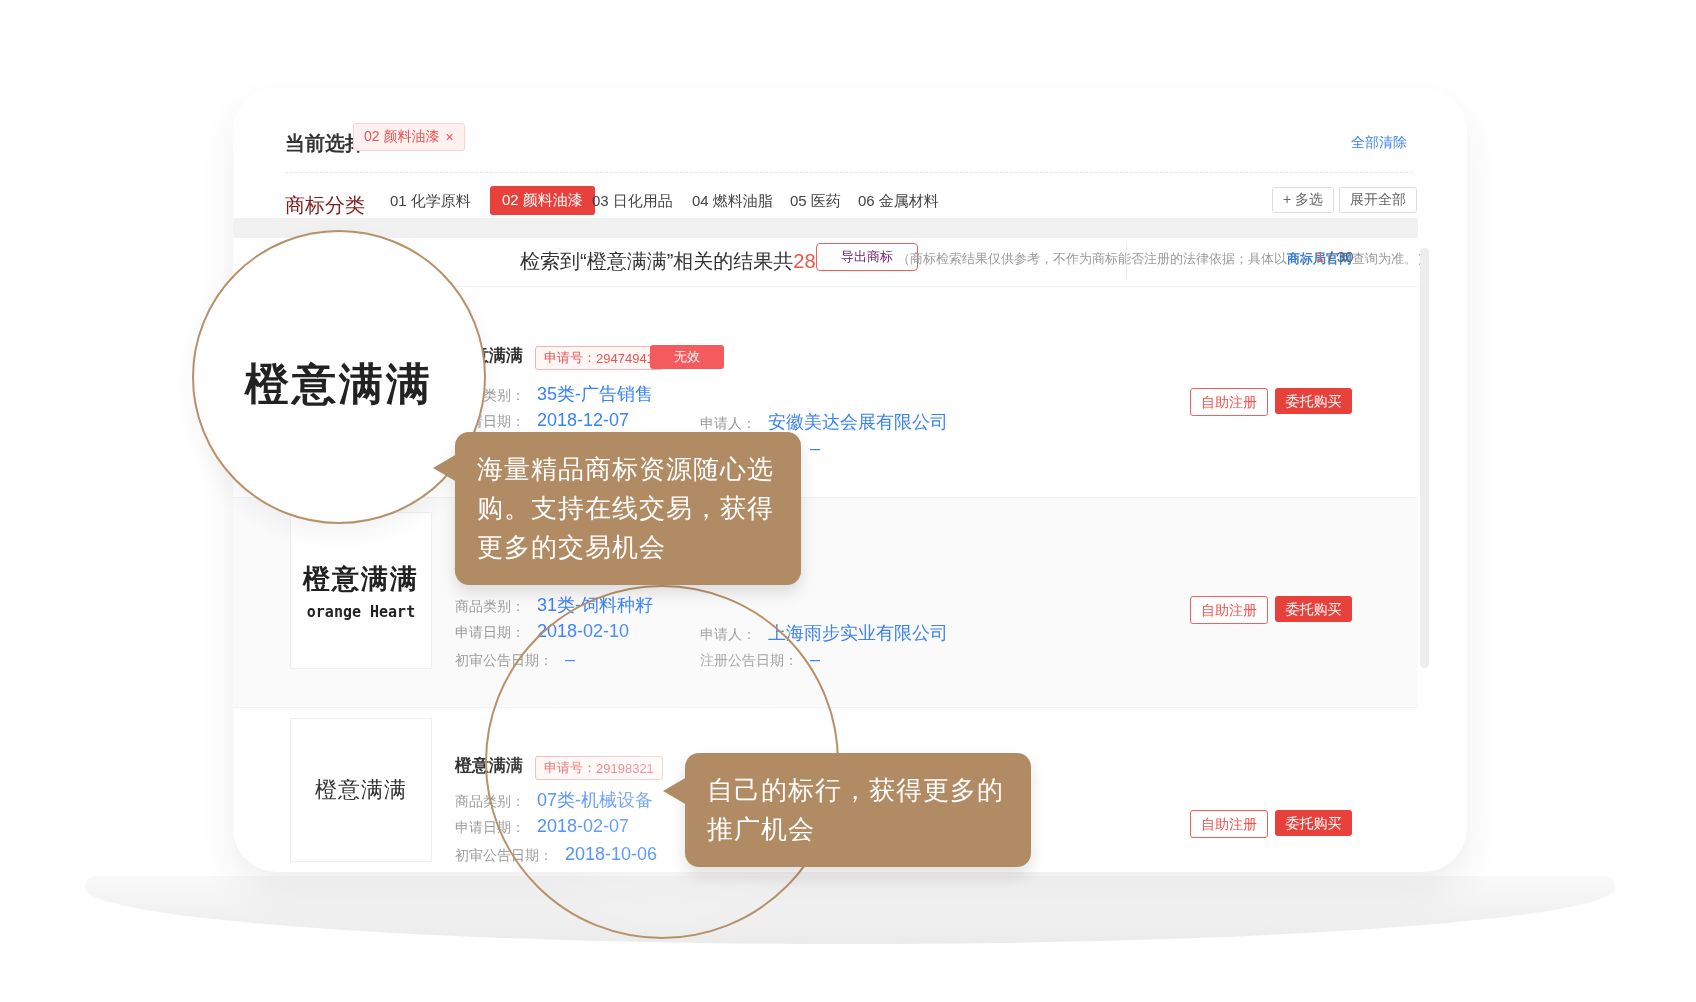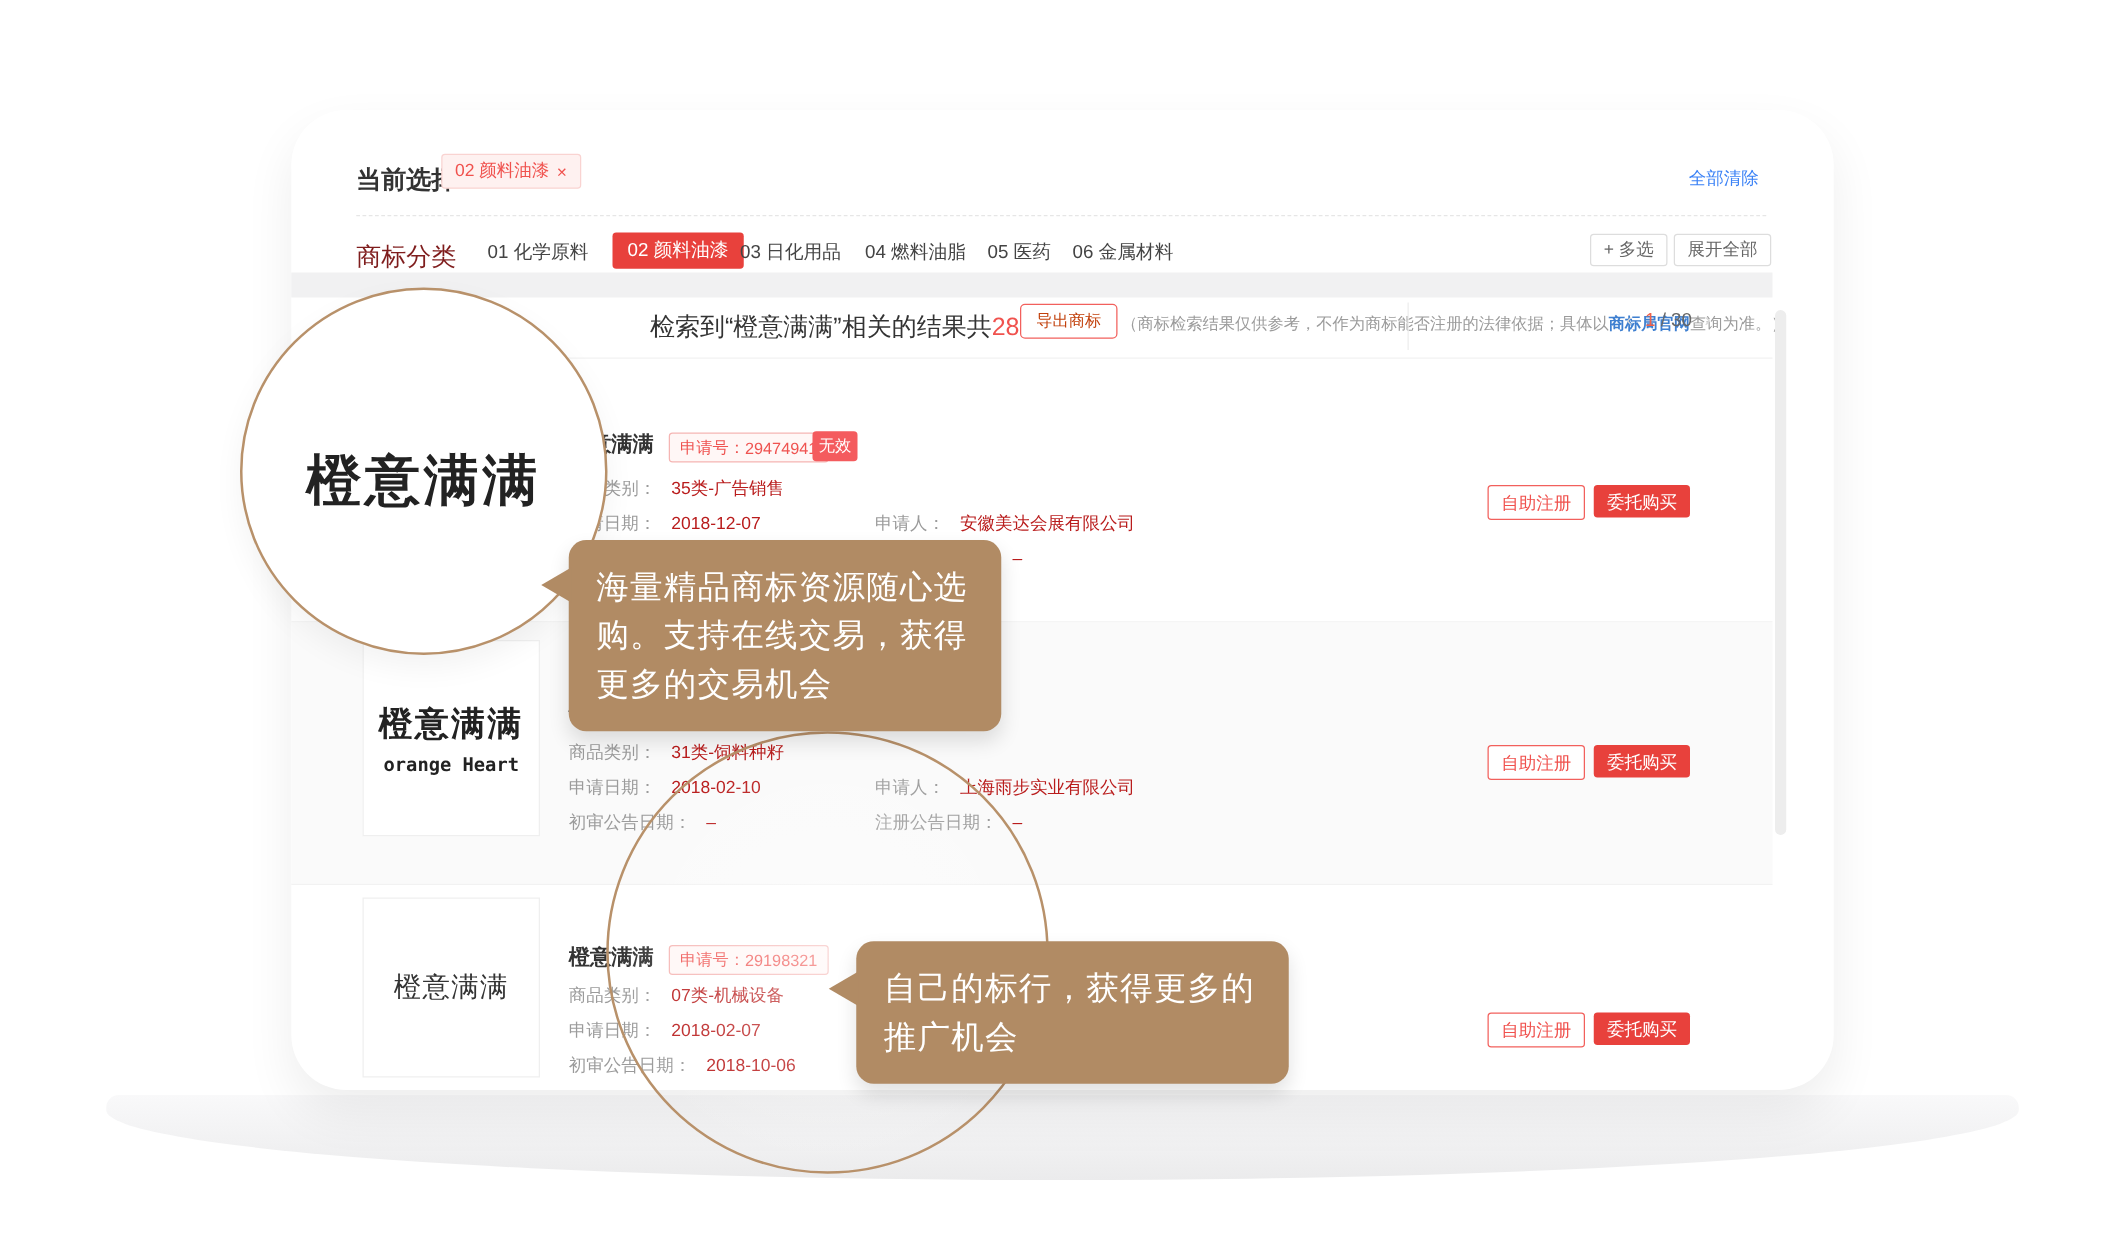--- a/index.html
+++ b/index.html
@@ -7,55 +7,55 @@
 
   
   .base{position:absolute;left:85px;top:876px;width:1530px;height:68px;z-index:0;
         background:linear-gradient(#f9f9fa,#ebebec);
         border-radius:10px 10px 50% 50% / 10px 10px 56px 56px;}
 
   
   .card{position:absolute;left:233px;top:88px;width:1234px;height:784px;background:#fff;
         border-radius:44px;box-shadow:0 18px 40px rgba(0,0,0,.07);z-index:1;}.t15{font-size:20px}
   .lbl{color:#9b9b9b;font-size:14px}
-  .val{color:#b91c1c;font-size:14px}
+  .val{color:#3b82f6;font-size:18px}
   .abs{position:absolute}
   .fline{position:absolute;white-space:nowrap}
   .fline .lbl{margin-right:12px}
 
   .cur-tag{position:absolute;display:inline-flex;align-items:center;gap:6px;padding:4px 10px;
            background:#fef1f0;border:1px solid #f9d3d1;border-radius:3px;color:#f0524e;font-size:14px;}
   .link-red{color:#3b82f6;font-size:14px;cursor:pointer}
   .dashed{position:absolute;border-top:1px dashed #e6e6e6}
   .cat{position:absolute;font-size:15px;color:#444;white-space:nowrap;cursor:pointer}
   .cat-sel{background:#e8413c;color:#fff;padding:5px 12px;border-radius:3px;}
   .mini-btn{position:absolute;border:1px solid #ddd;border-radius:3px;color:#666;font-size:14px;
             padding:3px 10px;background:#fff;white-space:nowrap;cursor:pointer}
   .band{position:absolute;left:0;top:130px;width:1185px;height:20px;background:#f1f1f2}
 
-  .export-btn{position:absolute;border:1px solid #f2605c;border-radius:4px;color:#c2410c;
-              background:#fff;font-size:13px;padding:4px 12px;white-space:nowrap;cursor:pointer}
+  .export-btn{position:absolute;border:1px solid #f2605c;border-radius:4px;color:#701a75;
+              background:#fff;font-size:13px;padding:4px 24px;white-space:nowrap;cursor:pointer}
   .note{position:absolute;font-size:13px;color:#9b9b9b;white-space:nowrap}
   .note b{color:#3e7fd0;font-weight:bold}
   .vdiv{position:absolute;width:1px;background:#ededed}
   .pag{position:absolute;font-size:15px;color:#666;white-space:nowrap}
   .pag .chev{color:#d8d8d8;padding:0 10px;cursor:pointer}
   .pag .cur{color:#f0614a}
 
   .hdiv{position:absolute;left:0;width:1185px;height:1px;background:#f2f2f2}
   .rowbg{position:absolute;left:0;width:1185px;background:#fafafa}
   .imgbox{position:absolute;left:57px;width:140px;border:1px solid #efefef;background:#fff;
           display:flex;flex-direction:column;align-items:center;justify-content:center}
   .tm-serif{font-family:"DejaVu Serif",serif;font-size:27px;font-weight:bold;color:#222;letter-spacing:2px}
   .tm-mono{font-family:"DejaVu Sans Mono",monospace;font-size:15px;font-weight:bold;color:#222;margin-top:6px}
   .tm-plain{font-size:22px;color:#333;letter-spacing:1px}
   .row-title{position:absolute;font-size:17px;font-weight:bold;color:#333;white-space:nowrap}
   .appno{position:absolute;display:inline-flex;align-items:center;border:1px solid #f5b5b3;background:#fff7f6;
          border-radius:3px;color:#ef5350;font-size:13px;padding:2px 8px;white-space:nowrap}
-  .status{position:absolute;color:#fff;font-size:13px;border-radius:3px;padding:3px 5px;white-space:nowrap}
+  .status{position:absolute;color:#fff;font-size:13px;border-radius:3px;padding:3px 24px;white-space:nowrap}
   .st-red{background:#f45b5e}
   .st-gray{background:#c9c9c9}
   .btn-outline{position:absolute;border:1px solid #f2605c;color:#f0524e;background:#fff;border-radius:3px;
                font-size:14px;width:76px;height:26px;line-height:26px;text-align:center;cursor:pointer}
   .btn-fill{position:absolute;background:#e8413c;color:#fff;border-radius:3px;font-size:14px;
             width:77px;height:26px;line-height:26px;text-align:center;cursor:pointer}
   .scrollbar{position:absolute;left:1187px;top:160px;width:9px;height:420px;background:#ededed;border-radius:5px}
 
   
   .circle1{position:absolute;left:192px;top:230px;width:290px;height:290px;border-radius:50%;

